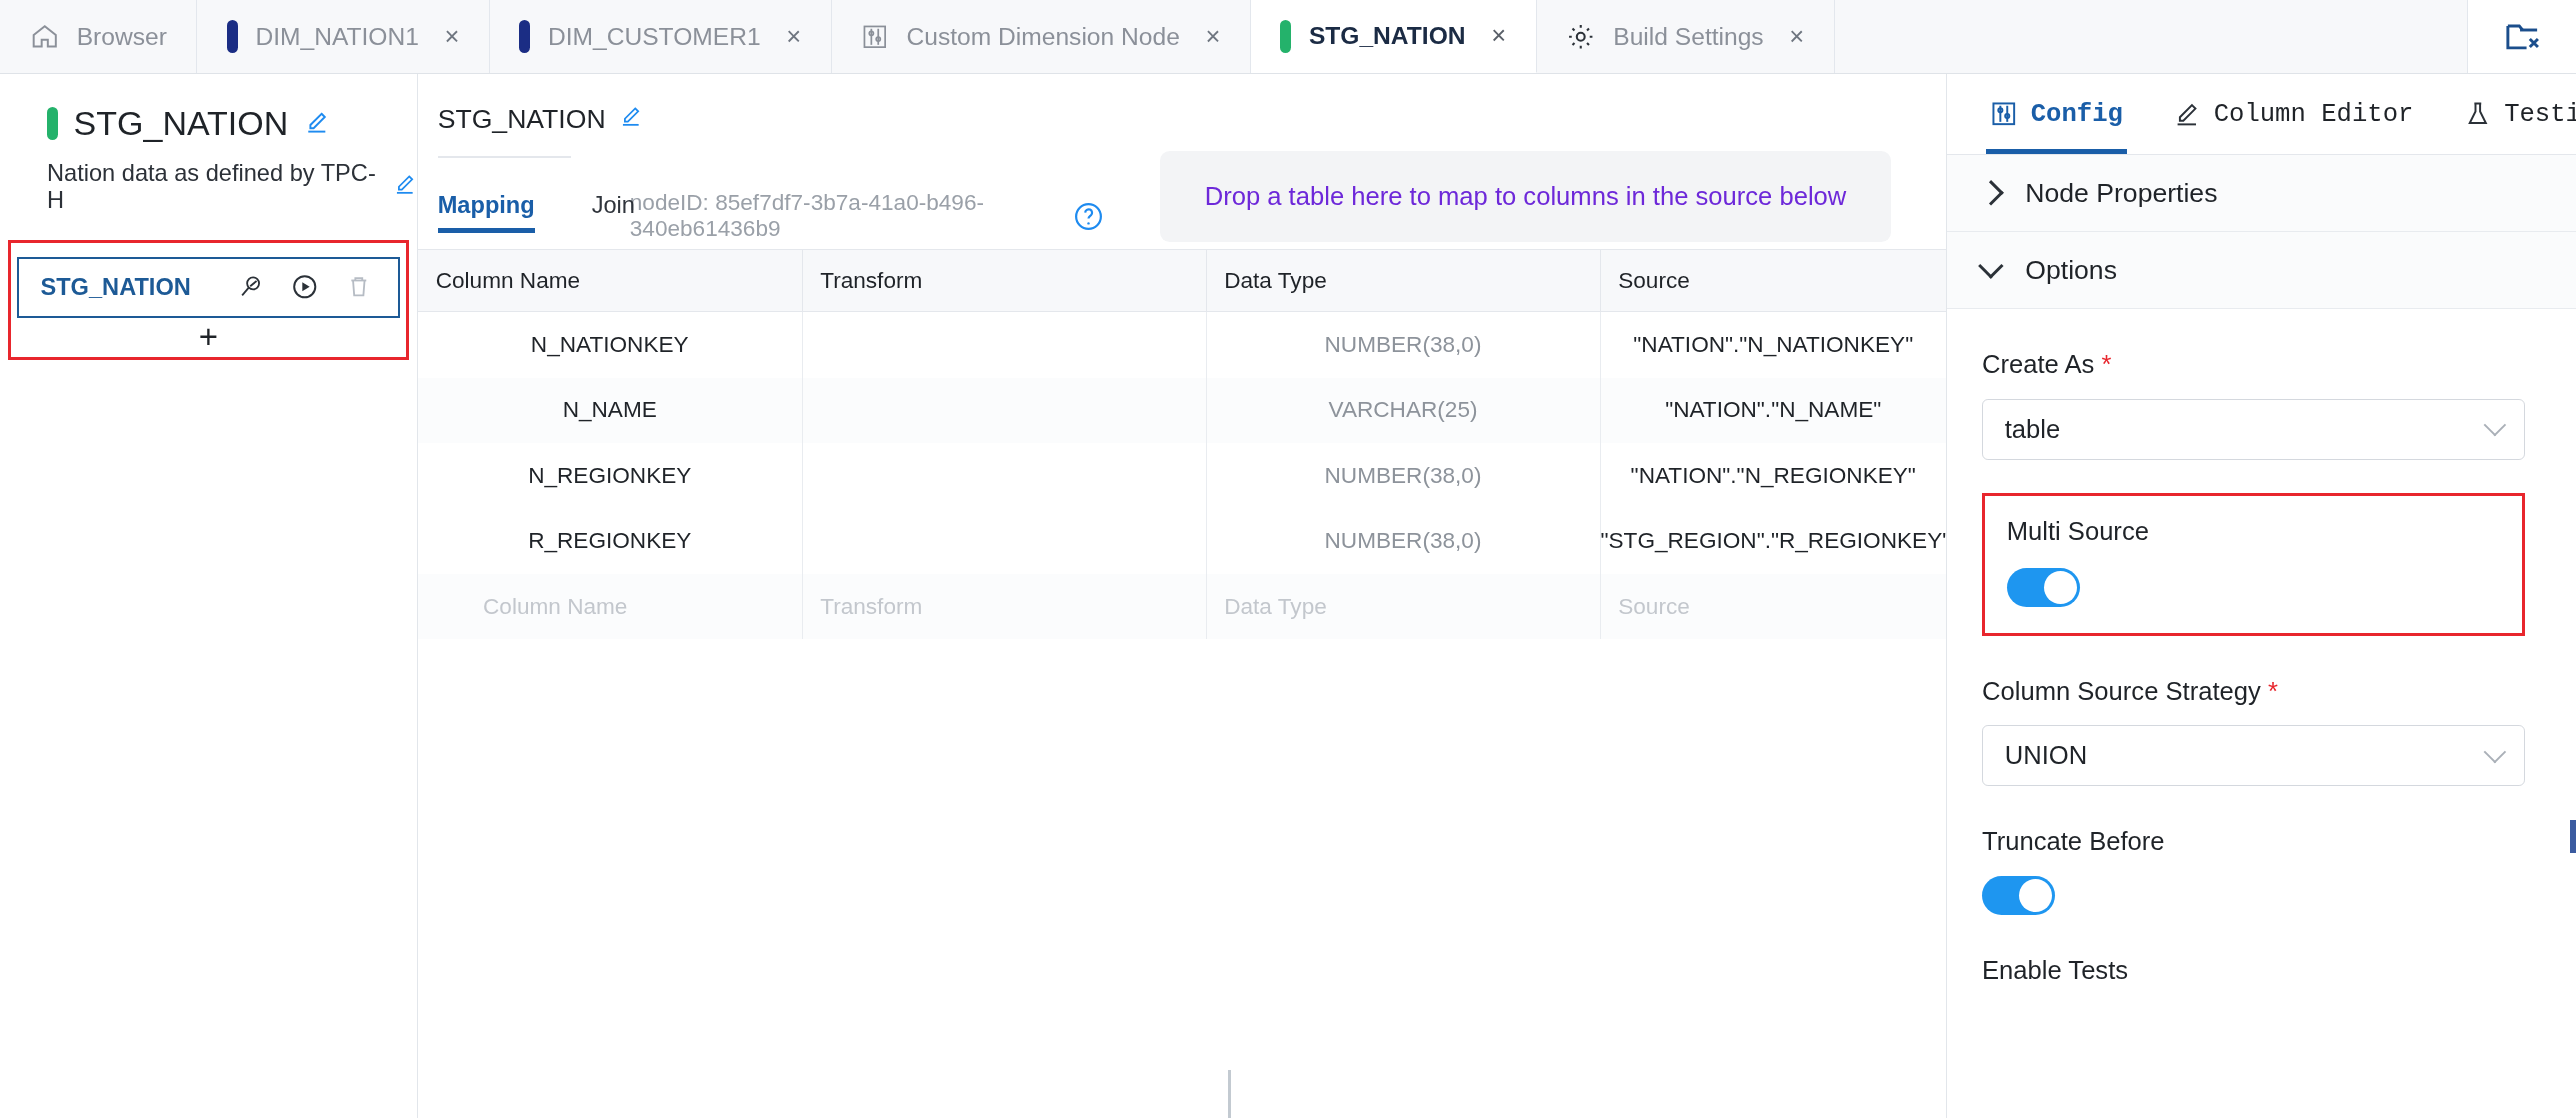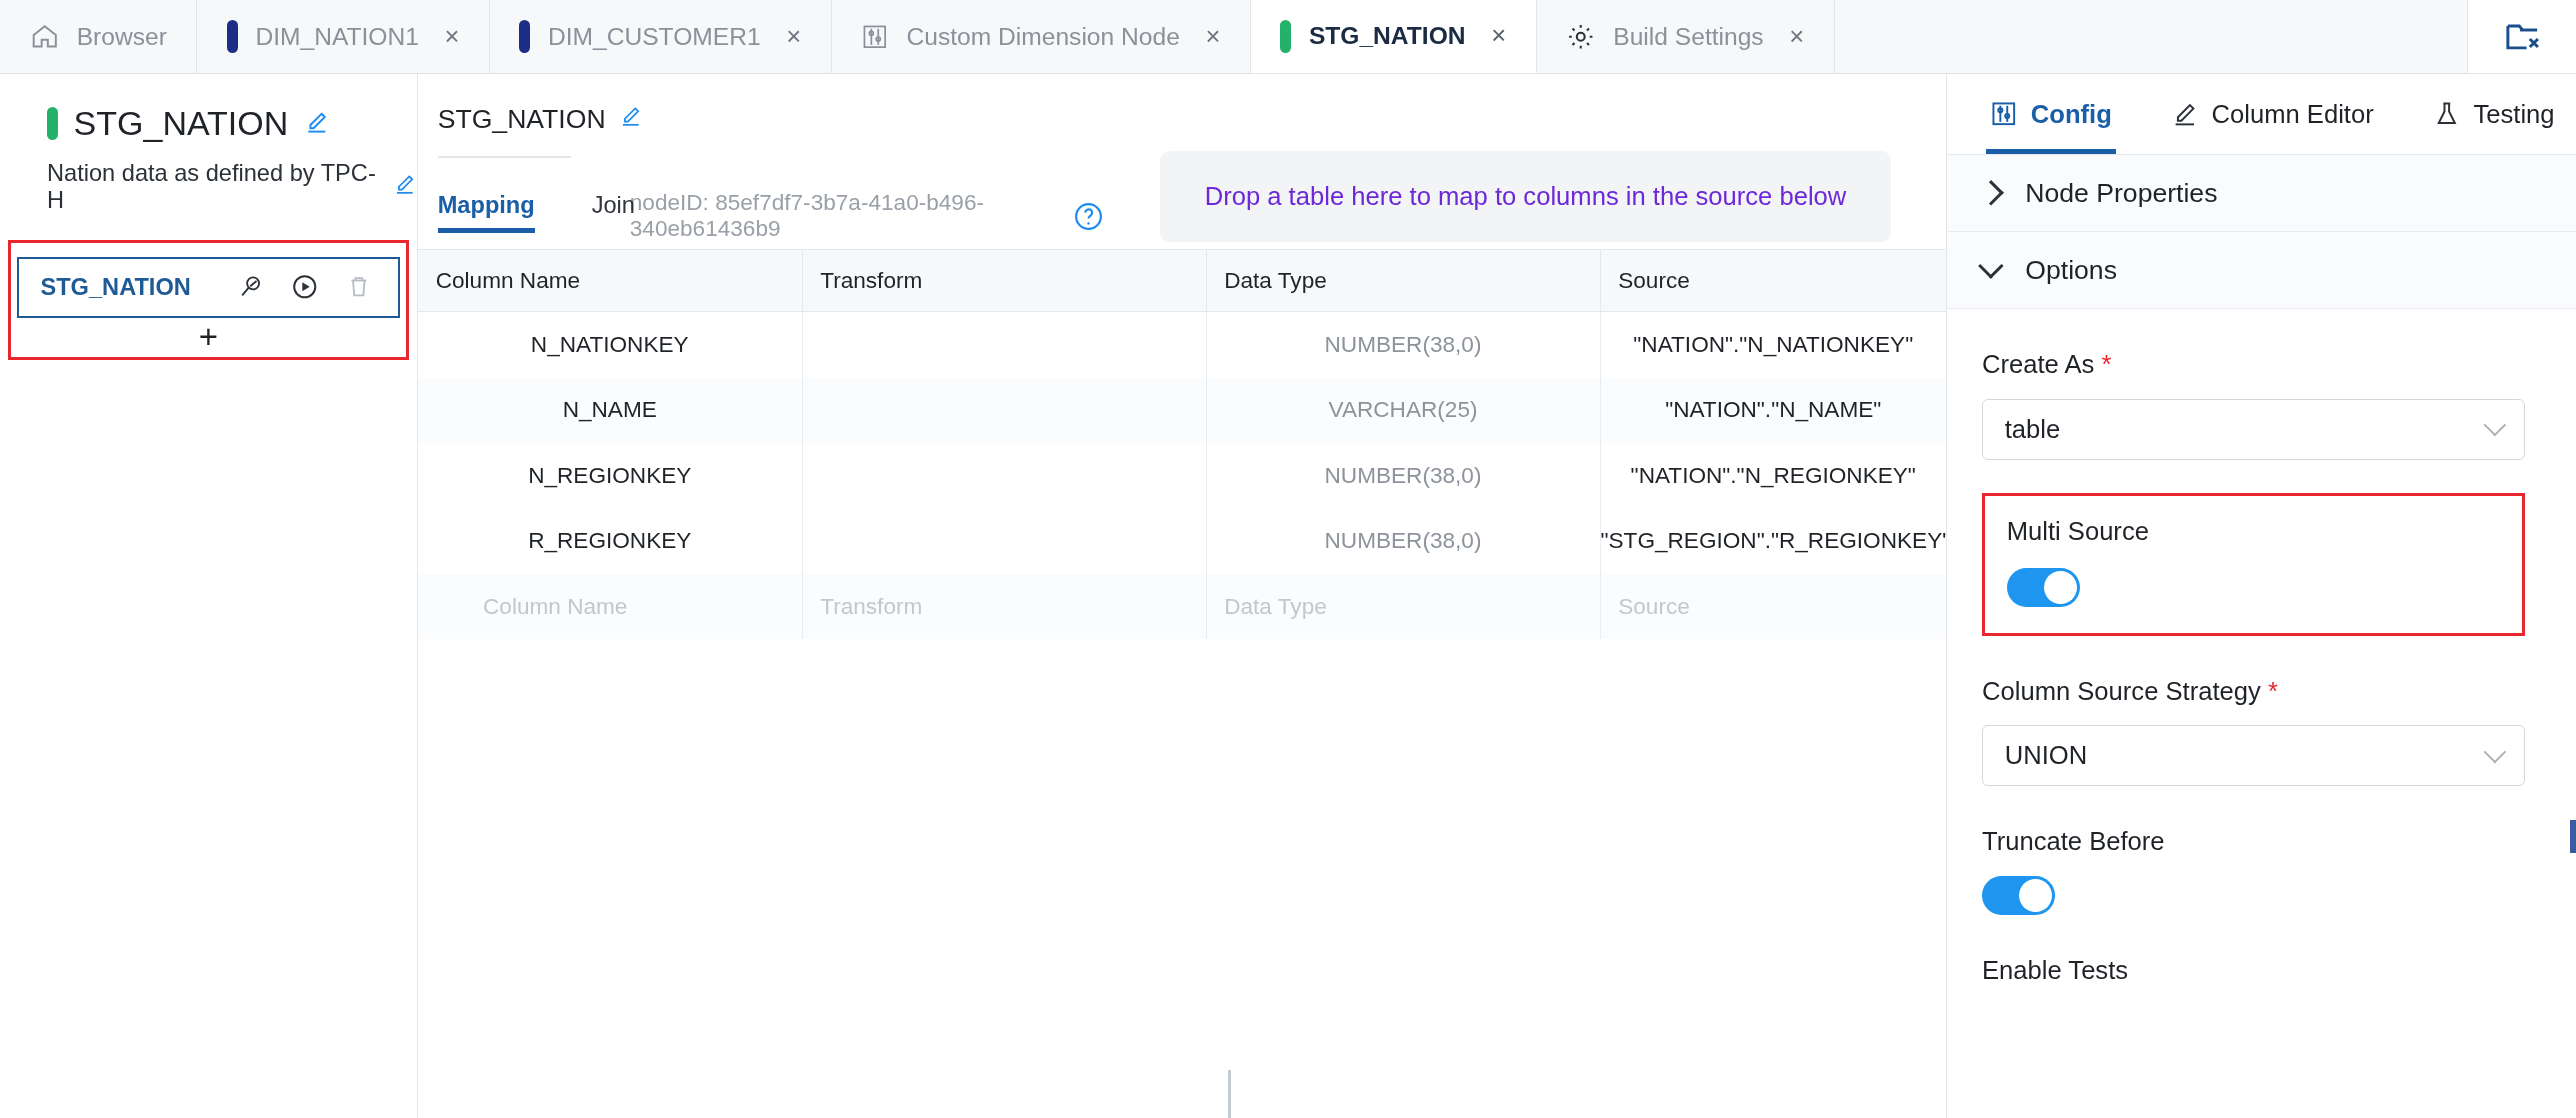--- a/index.html
+++ b/index.html
@@ -104,21 +104,21 @@
   table.map td.dt { color: #8d939b; }
   table.map tr.ghost td { color: #c3c7cd; text-align: left; padding-left: 65px; }
   table.map tr.ghost td.c2 { padding-left: 17.7px; }
   table.map tr.ghost td.c3 { padding-left: 17.7px; }
   table.map tr.ghost td.c4 { padding-left: 17.7px; }
   .col1 { width: 384px; } .col2 { width: 404px; } .col3 { width: 394px; } .col4 { width: auto; }
   .bottom-divider { position: absolute; left: 810px; bottom: 0; width: 3px; height: 49px; background: #c3cad1; }
 
   
   .rightcol { width: 630px; min-width: 630px; background: #fff; border-left: 1px solid #e2e6eb; display: flex; flex-direction: column; position: relative; }
-  .rtabs { display: flex; align-items: center; gap: 16px; height: 81px; padding-left: 21.7px; border-bottom: 1px solid #e4e7ec; }
+  .rtabs { display: flex; align-items: center; gap: 7px; height: 81px; padding-left: 21.7px; border-bottom: 1px solid #e4e7ec; font-family: Liberation Mono, monospace; }
   .rtab { display: flex; align-items: center; gap: 12.8px; font-size: 25.6px; color: #1f2328; height: 100%; padding: 0 21.7px; position: relative; cursor: pointer; white-space: nowrap; }
   .rtab.active { color: #1a5ea8; font-weight: bold; }
   .rtab.active:after { content: ""; position: absolute; left: 17.7px; right: 17.7px; bottom: 0; height: 4.9px; background: #1a5ea8; }
   .accordion { display: flex; align-items: center; gap: 25.6px; padding: 0 0 0 35px; height: 77px; font-size: 26.6px; color: #1f2328; border-bottom: 1px solid #e8ebef; background: #fafbfc; cursor: pointer; }
   .chev { width: 17.7px; height: 17.7px; border-right: 3px solid #2b3138; border-bottom: 3px solid #2b3138; display: inline-block; }
   .chev.right { transform: rotate(-45deg); }
   .chev.down { transform: rotate(45deg); margin-top: -7.9px; }
   .opts { padding: 0 51px 0 35px; }
   .field { margin-top: 41px; }
   .flabel { font-size: 25.6px; color: #1f2328; }

